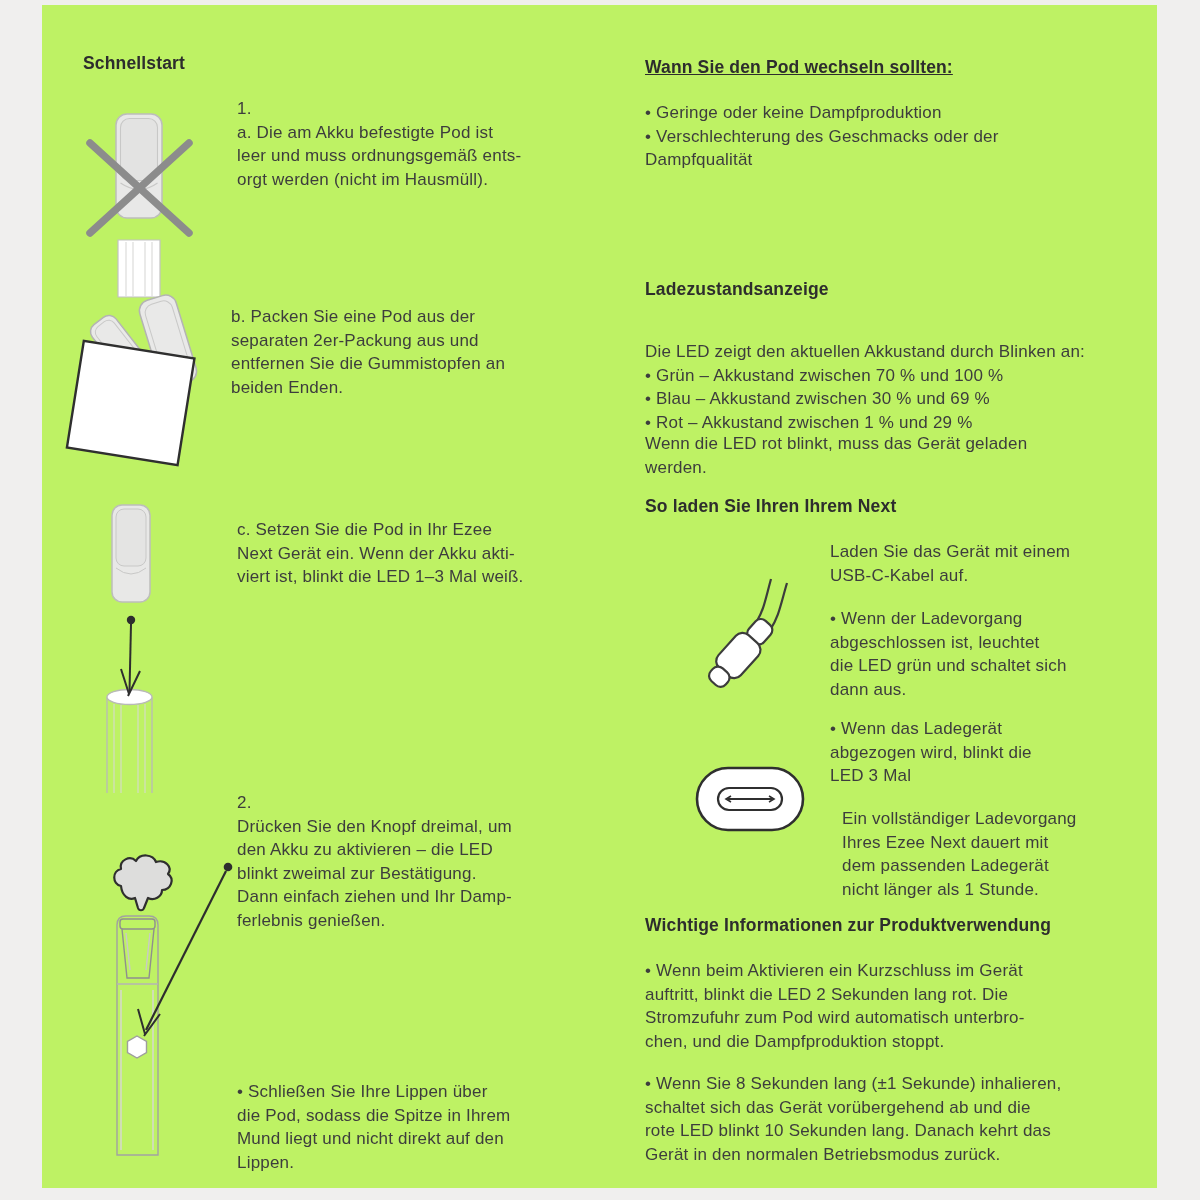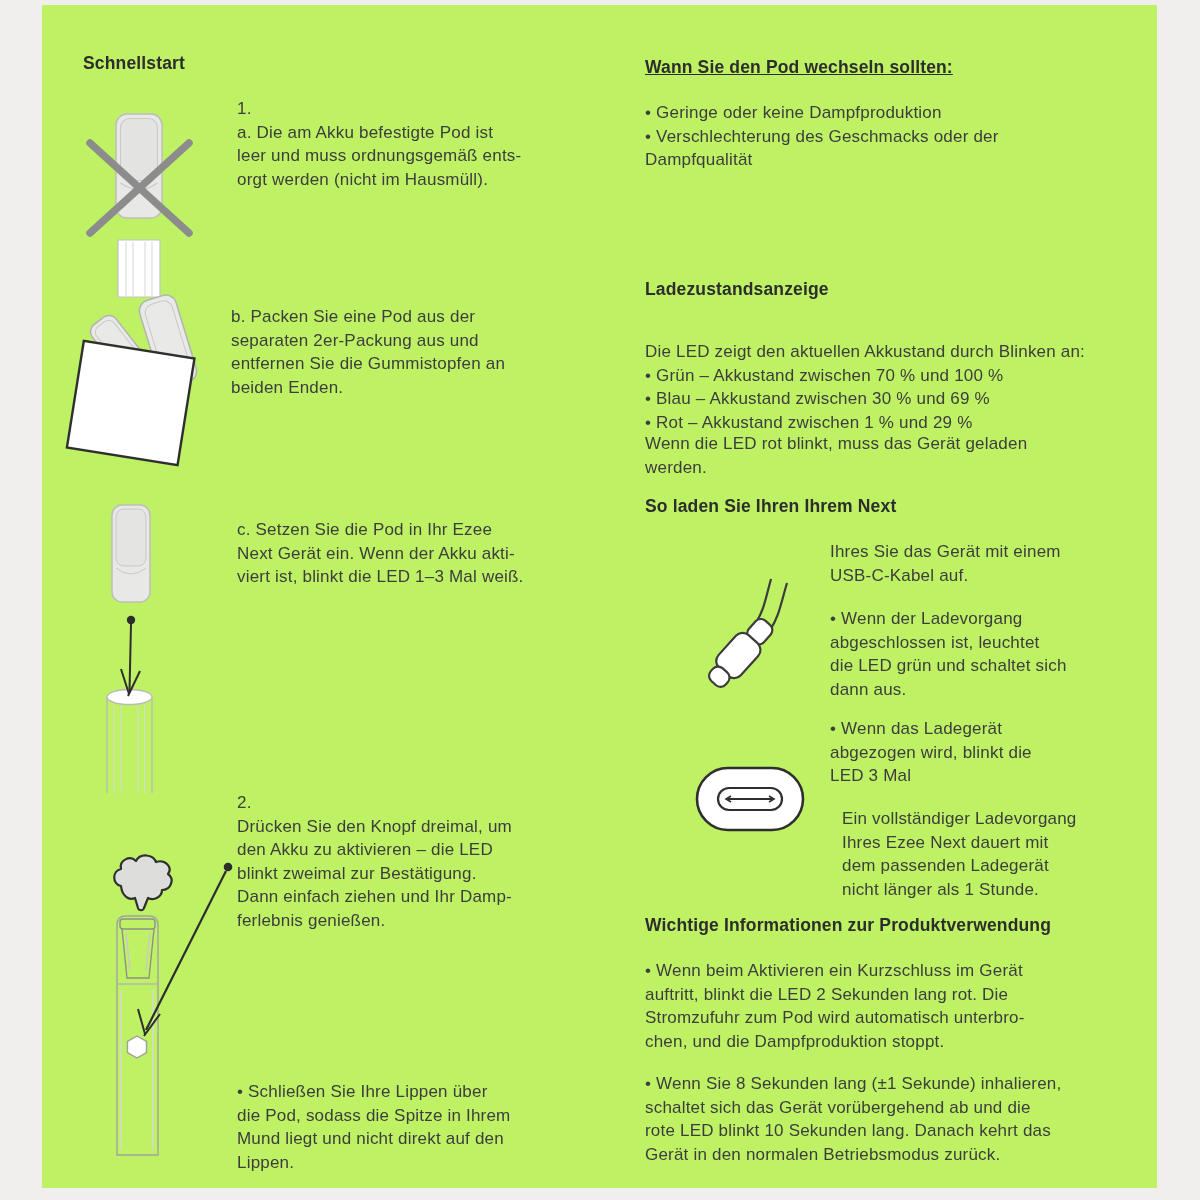--- a/index.html
+++ b/index.html
@@ -165,21 +165,21 @@
     </g>
   </svg>
 
   <svg style="left:652px;top:760px;" width="112" height="68" viewBox="0 0 112 68">
     <rect x="3" y="3" width="106" height="62" rx="31" fill="#ffffff" stroke="#2f2f2f" stroke-width="2.6"></rect>
     <rect x="24" y="23" width="64" height="22" rx="11" fill="#ffffff" stroke="#2f2f2f" stroke-width="2.2"></rect>
     <path d="M37,31 l-5,3 l5,3 M75,31 l5,3 l-5,3" fill="none" stroke="#2f2f2f" stroke-width="1.6"></path>
     <line x1="34" y1="34" x2="78" y2="34" stroke="#2f2f2f" stroke-width="2.2" stroke-linecap="round"></line>
   </svg>
 
-  <div class="txt" style="left:788px;top:535px;width:340px;">Ihres Sie das Gerät mit einem
+  <div class="txt" style="left:788px;top:535px;width:340px;">Laden Sie das Gerät mit einem
 USB-C-Kabel auf.</div>
   <div class="txt" style="left:788px;top:602px;width:340px;">• Wenn der Ladevorgang
 abgeschlossen ist, leuchtet
 die LED grün und schaltet sich
 dann aus.</div>
   <div class="txt" style="left:788px;top:712px;width:340px;">• Wenn das Ladegerät
 abgezogen wird, blinkt die
 LED 3 Mal</div>
   <div class="txt" style="left:788px;top:802px;width:340px;margin-left:12px;">Ein vollständiger Ladevorgang
 Ihres Ezee Next dauert mit

